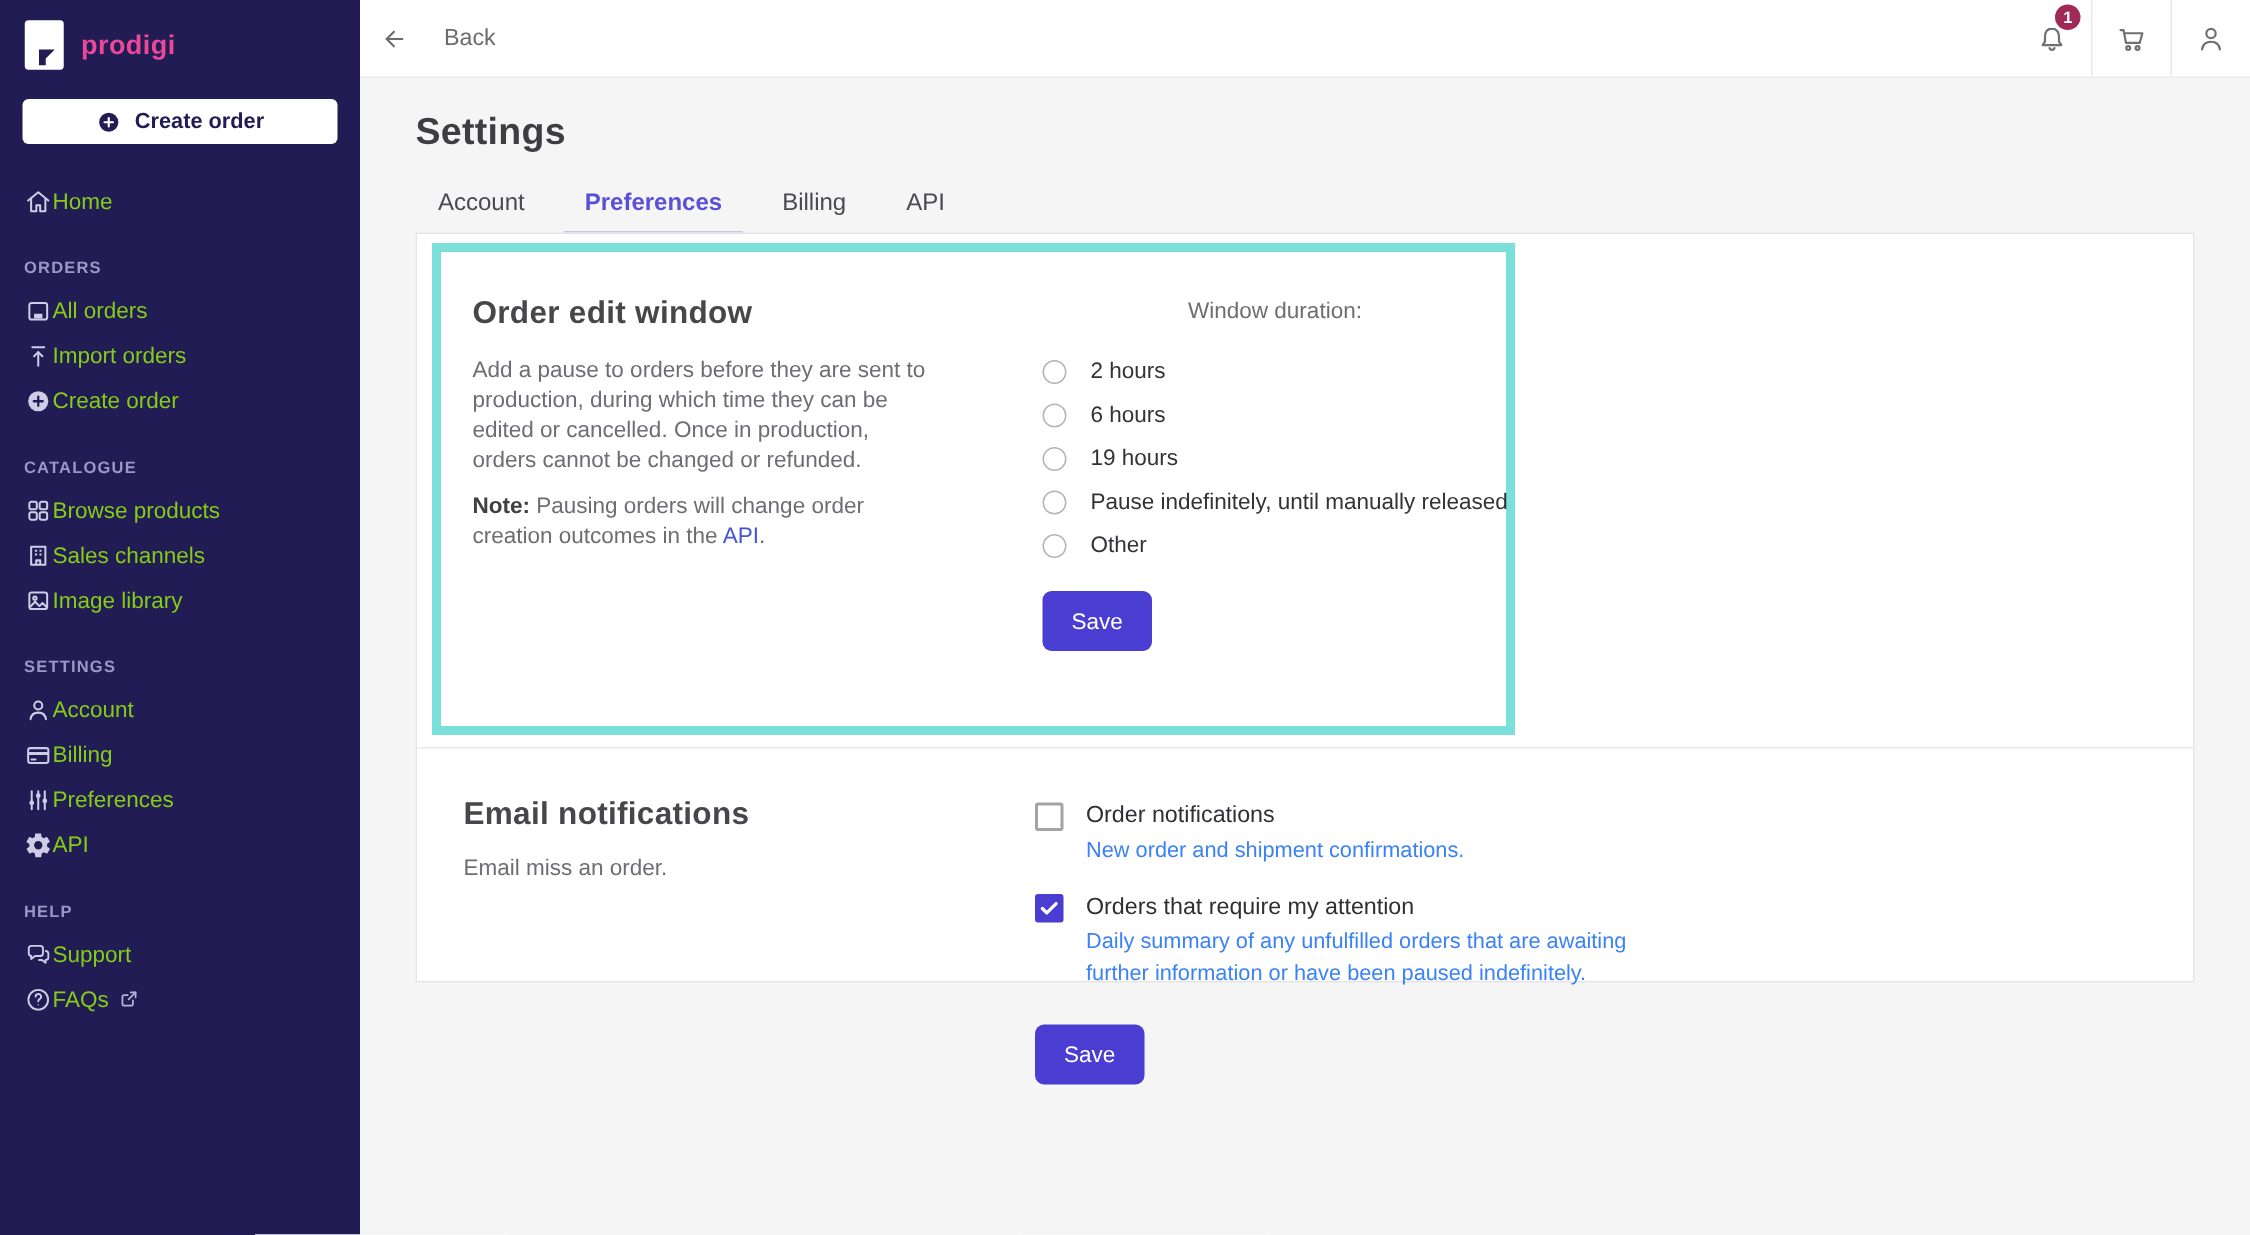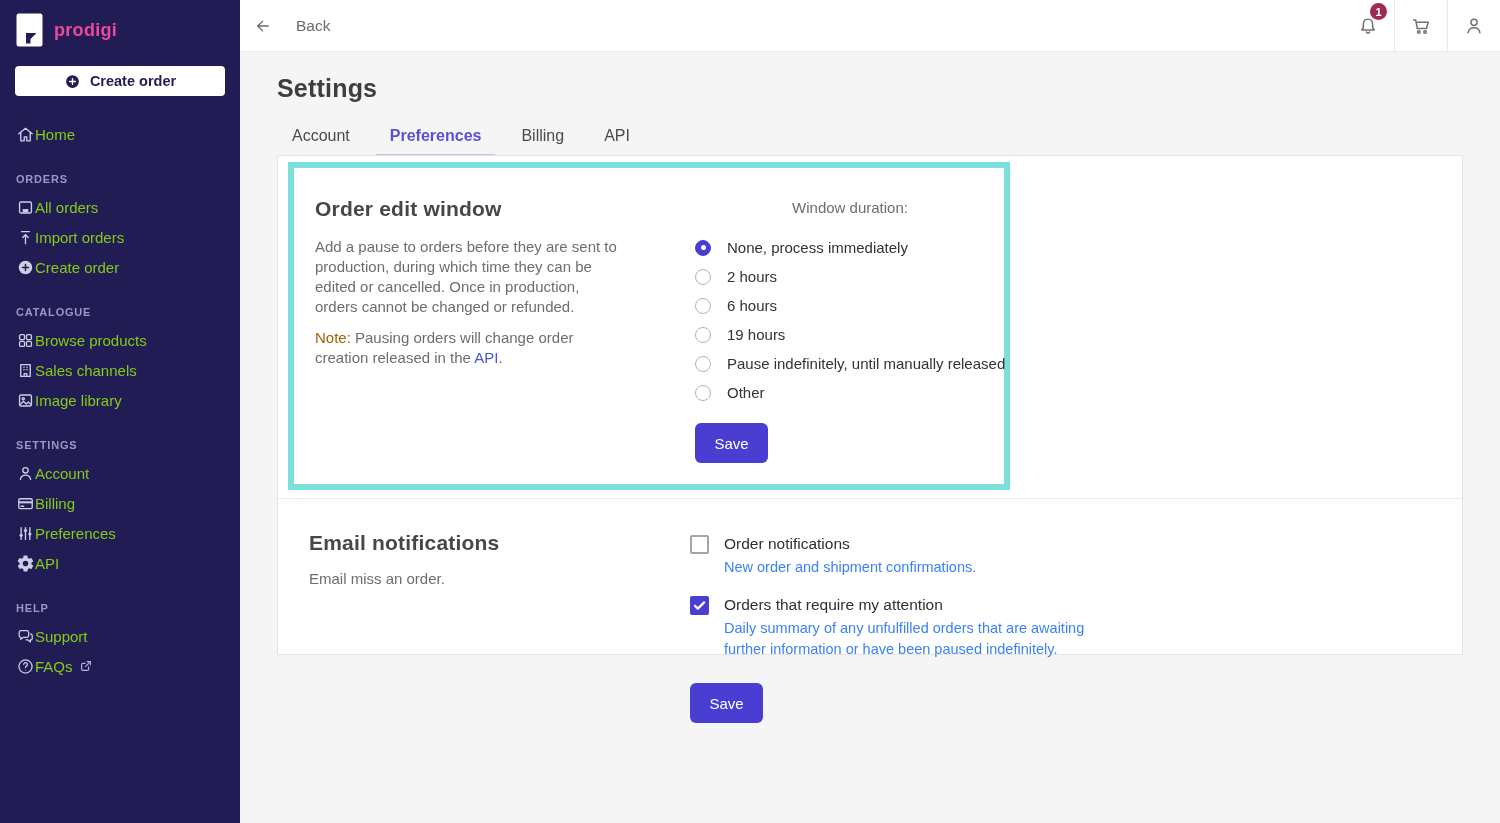--- a/index.html
+++ b/index.html
@@ -50,21 +50,21 @@
   .tab{position:relative;display:flex;align-items:center;padding:0 15px;font-size:16px;color:#4a4a4f;cursor:pointer;}
   .tab.active{color:var(--tab-active);font-weight:600;}
   .tab.active::after{content:"";position:absolute;left:0;right:0;bottom:-2px;height:4px;border-radius:2px;background:var(--tab-underline);}
 
   .card{position:absolute;left:37px;top:103px;width:1186px;height:500px;background:#ffffff;border:1px solid var(--card-border);}
   .teal-box{position:absolute;left:10px;top:6px;width:722px;height:328px;border:6px solid var(--teal);background:#ffffff;}
   .oew-left{position:absolute;left:21px;top:26px;width:306px;}
   .sec-heading{font-size:21px;font-weight:600;color:var(--heading);letter-spacing:.2px;line-height:30px;}
   .body-p{margin-top:13px;font-size:15px;line-height:20px;color:var(--body-text);}
   .note-p{margin-top:11px;font-size:15px;line-height:20px;color:var(--body-text);}
-  .note-b{font-weight:400;color:#a16207;}
+  .note-b{font-weight:700;color:#404040;}
   .inline-link{color:var(--link);cursor:pointer;text-decoration:none;}
   .oew-right{position:absolute;left:401px;top:30px;width:310px;}
   .field-label{font-size:15px;color:var(--body-text);line-height:20px;text-align:center;}
   .radio-list{margin-top:15px;}
   .radio-row{display:flex;align-items:center;gap:16px;height:29px;cursor:pointer;white-space:nowrap;}
   .radio{position:relative;width:16px;height:16px;border-radius:50%;border:1.5px solid #b4b4b8;background:#fff;flex:0 0 auto;}
   .radio.selected{background:var(--accent);border-color:var(--accent);}
   .radio.selected::after{content:"";position:absolute;left:50%;top:50%;width:5px;height:5px;margin:-2.5px 0 0 -2.5px;border-radius:50%;background:#fff;}
   .radio-label{font-size:15px;color:#323237;}
   .save-btn{margin-top:16px;width:73px;height:40px;background:var(--accent);color:#fff;border:none;border-radius:6px;font-size:15px;font-family:inherit;cursor:pointer;}
@@ -292,30 +292,26 @@
       <div class="tab">Billing</div>
       <div class="tab">API</div>
     </div>
 
     <section class="card">
 
       <div class="teal-box">
         <div class="oew-left">
           <h2 class="sec-heading">Order edit window</h2>
           <p class="body-p">Add a pause to orders before they are sent to production, during which time they can be edited or cancelled. Once in production, orders cannot be changed or refunded.</p>
-          <p class="note-p"><span class="note-b">Note:</span><span> Pausing orders will change order creation released in the </span><a class="inline-link">API</a><span>.</span></p>
+          <p class="note-p"><span class="note-b">Note:</span><span> Pausing orders will change order creation outcomes in the </span><a class="inline-link">API</a><span>.</span></p>
         </div>
 
         <div class="oew-right">
           <div class="field-label">Window duration:</div>
           <div class="radio-list">
-            <div class="radio-row">
-              <span class="radio selected"></span>
-              <span class="radio-label">None, process immediately</span>
-            </div>
             <div class="radio-row">
               <span class="radio"></span>
               <span class="radio-label">2 hours</span>
             </div>
             <div class="radio-row">
               <span class="radio"></span>
               <span class="radio-label">6 hours</span>
             </div>
             <div class="radio-row">
               <span class="radio"></span>

